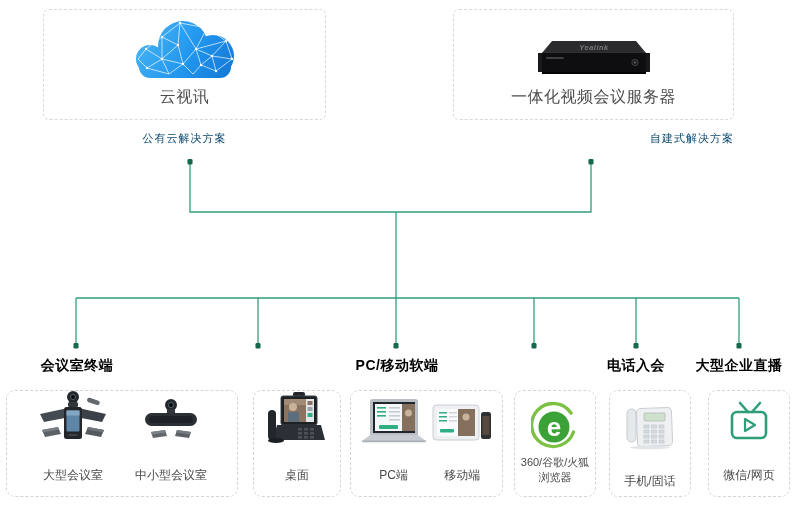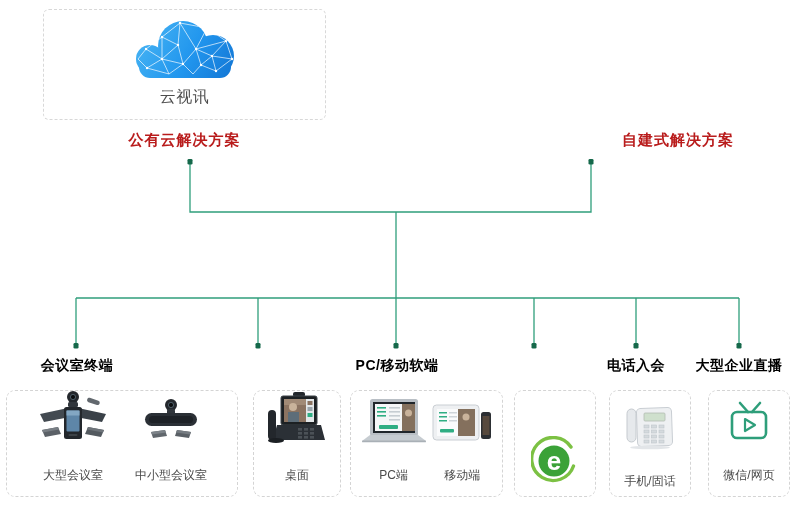--- a/index.html
+++ b/index.html
@@ -8,21 +8,21 @@
   svg{display:block;}
   .connectors{position:absolute;left:0;top:0;pointer-events:none;}
 
   .top-box{position:absolute;top:9px;height:111px;border:1px dashed #d8d8d8;border-radius:6px;
            box-sizing:border-box;display:flex;flex-direction:column;align-items:center;
            justify-content:flex-end;padding-bottom:11px;}
   #box-public{left:43px;width:283px;}
   #box-self{left:453px;width:281px;}
   .device-label{font-size:16px;color:#4d4d4d;margin-top:7px;letter-spacing:.5px;}
 
-  .solution-label{position:absolute;top:131px;font-size:15px;font-weight:700;color:#b91c1c;
+  .solution-label{position:absolute;top:131px;font-size:11px;font-weight:400;color:#0c4a6e;
                   text-align:center;letter-spacing:1px;}
   #sol-public{left:43px;width:283px;}
   #sol-self{left:453px;width:281px;text-align:right;}
 
   .cat-label{position:absolute;top:357px;width:150px;margin-left:-75px;text-align:center;
              font-size:14px;font-weight:700;color:#000000;letter-spacing:.5px;}
 
   .dev-box{position:absolute;top:390px;height:107px;border:1px dashed #d4d4d4;border-radius:9px;
            box-sizing:border-box;display:flex;align-items:flex-end;justify-content:space-evenly;
            padding:8px 4px 12px;}
@@ -111,20 +111,35 @@
           <circle cx="68" cy="47" r="1.2"></circle>
           <circle cx="13" cy="31" r="1.2"></circle>
         <circle cx="14" cy="50" r="1.2"></circle>
           <circle cx="83" cy="53" r="1.2"></circle>
       </g>
     </svg>
     <div class="device-label">云视讯</div>
   </div>
   <div class="solution-label" id="sol-public">公有云解决方案</div>
 
+  <div class="top-box" id="box-self">
+    <svg width="124" height="46" viewBox="0 0 124 46">
+      <polygon points="20,7 104,7 114,19 10,19" fill="#2b2b2d"></polygon>
+      <text x="62" y="16" text-anchor="middle" font-size="7.5" font-weight="bold" font-style="italic" fill="#77797c" letter-spacing="0.5">Yealink</text>
+      <rect x="10" y="18.6" width="104" height="0.9" fill="#3a3a3c"></rect>
+      <rect x="6" y="19" width="4" height="19" fill="#19191b"></rect>
+      <rect x="114" y="19" width="4" height="19" fill="#19191b"></rect>
+      <rect x="10" y="19" width="104" height="19" fill="#0e0e10"></rect>
+      <rect x="14" y="23" width="18" height="2" rx="1" fill="#3c3e42"></rect>
+      <circle cx="103" cy="28.5" r="3.2" fill="#1c1c1f" stroke="#47494d" stroke-width="0.8"></circle>
+      <circle cx="103" cy="28.5" r="1" fill="#6a6d71"></circle>
+      <rect x="10" y="38" width="104" height="2" fill="#050506"></rect>
+    </svg>
+    <div class="device-label">一体化视频会议服务器</div>
+  </div>
   <div class="solution-label" id="sol-self">自建式解决方案</div>
 
   <div class="cat-label" style="left:77px">会议室终端</div>
   <div class="cat-label" style="left:397px">PC/移动软端</div>
   <div class="cat-label" style="left:636px">电话入会</div>
   <div class="cat-label" style="left:739px">大型企业直播</div>
 
   <div class="dev-box" id="b1">
     <div class="item">
       <div class="icon-slot">
@@ -254,20 +269,22 @@
 
   <div class="dev-box" id="b4">
     <div class="item">
       <div class="icon-slot">
           <svg width="48" height="48" viewBox="0 0 48 48">
         <circle cx="23" cy="25" r="15.5" fill="#3ba238"></circle>
         <path d="M 40,11 A 21.5,21.5 0 1 0 42.5,30" fill="none" stroke="#7cc143" stroke-width="3.4" stroke-linecap="round"></path>
         <text x="23" y="34" text-anchor="middle" font-size="26" font-weight="bold" fill="#ffffff" font-family="Liberation Sans, DejaVu Sans, sans-serif">e</text>
       </svg>
         </div>
+      <div class="item-label">360/谷歌/火狐
+浏览器</div>
     </div>
   </div>
 
   <div class="dev-box" id="b5">
     <div class="item">
       <div class="icon-slot">
           <svg width="52" height="48" viewBox="0 0 52 48">
         <rect x="13" y="6" width="35" height="38" rx="4" fill="#eef0f2" stroke="#c9ced3" stroke-width="1" transform="rotate(-2 30 25)"></rect>
         <rect x="20" y="11" width="21" height="8" rx="1" fill="#cfe0cd" stroke="#b2bcb2" stroke-width="0.8"></rect>
         <g fill="#d5dade" stroke="#bfc5ca" stroke-width="0.6">

